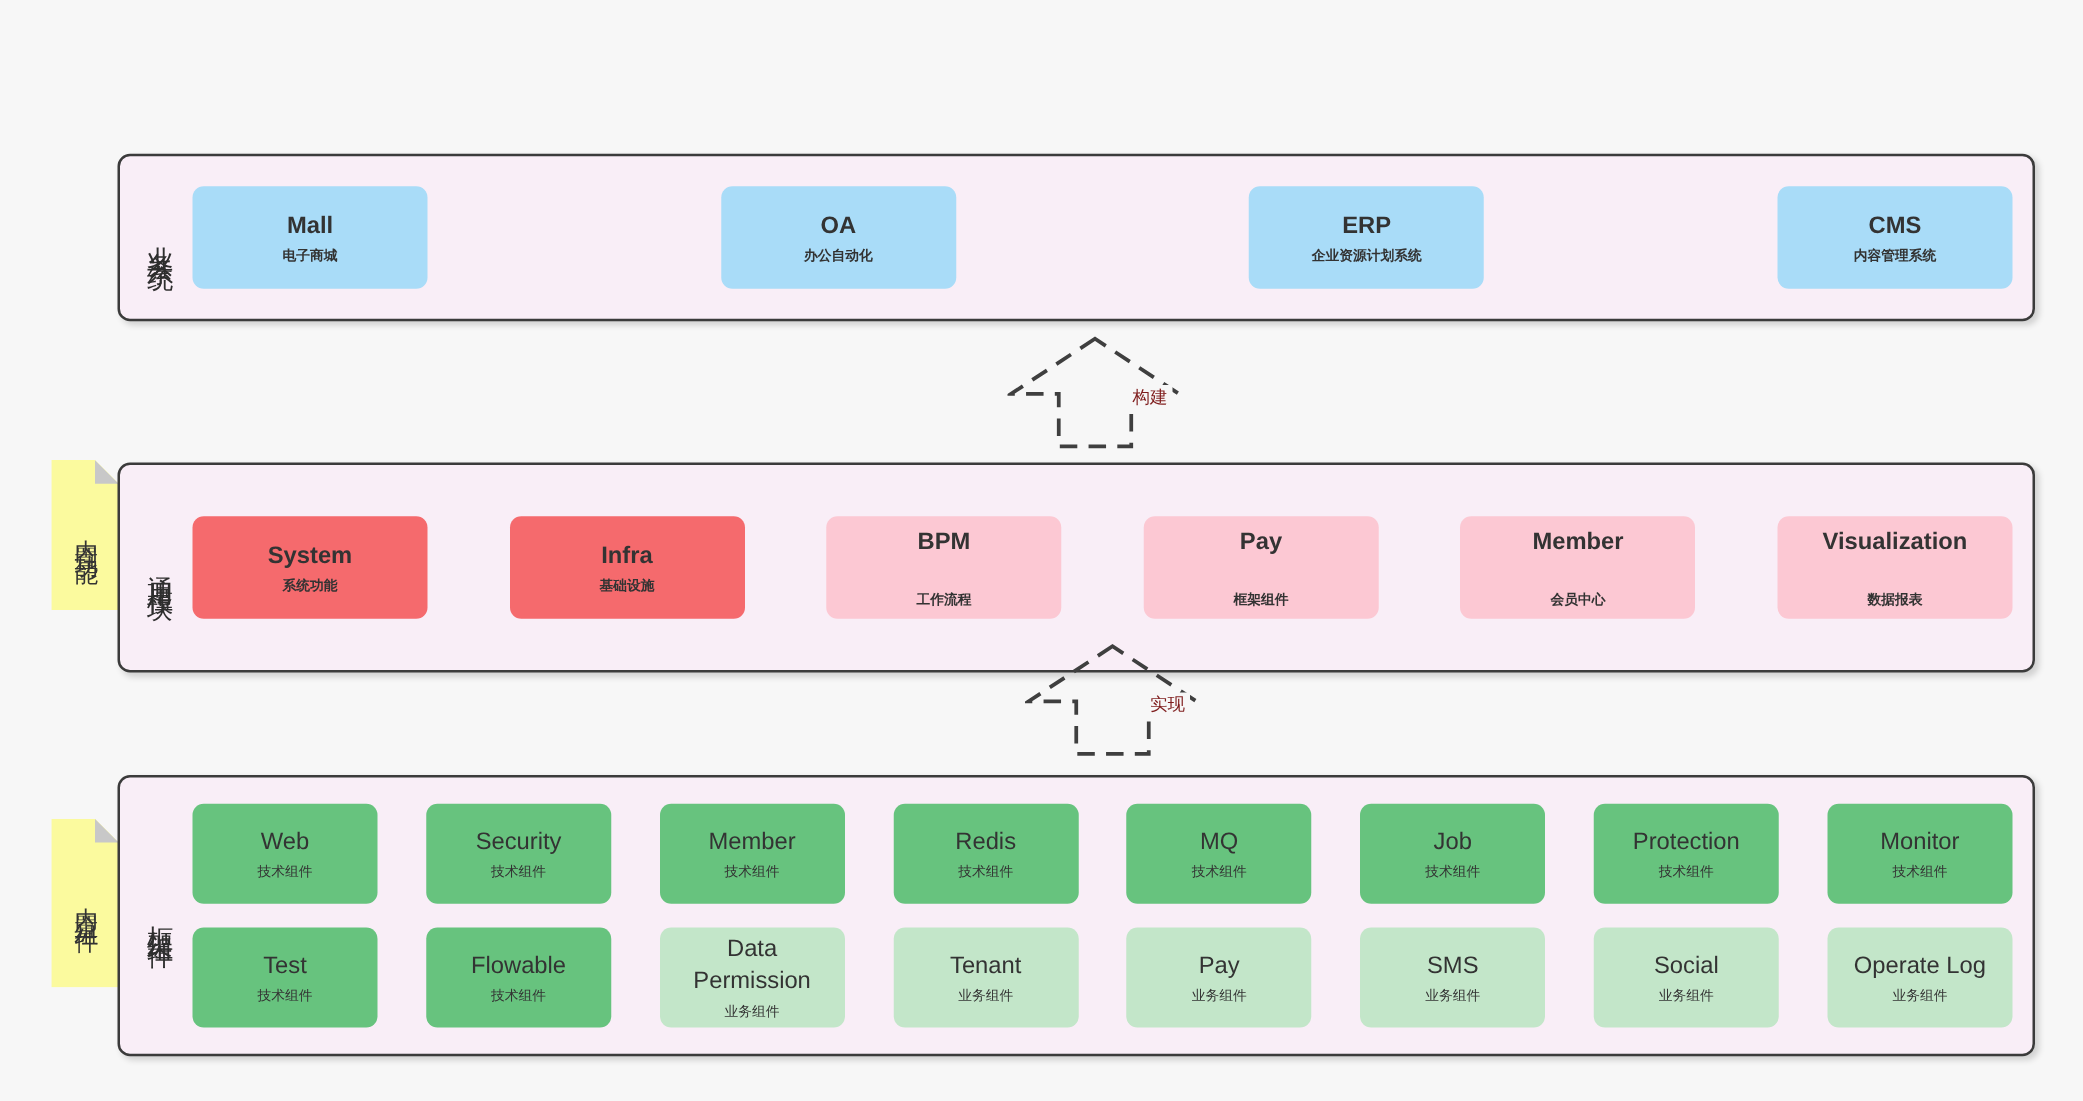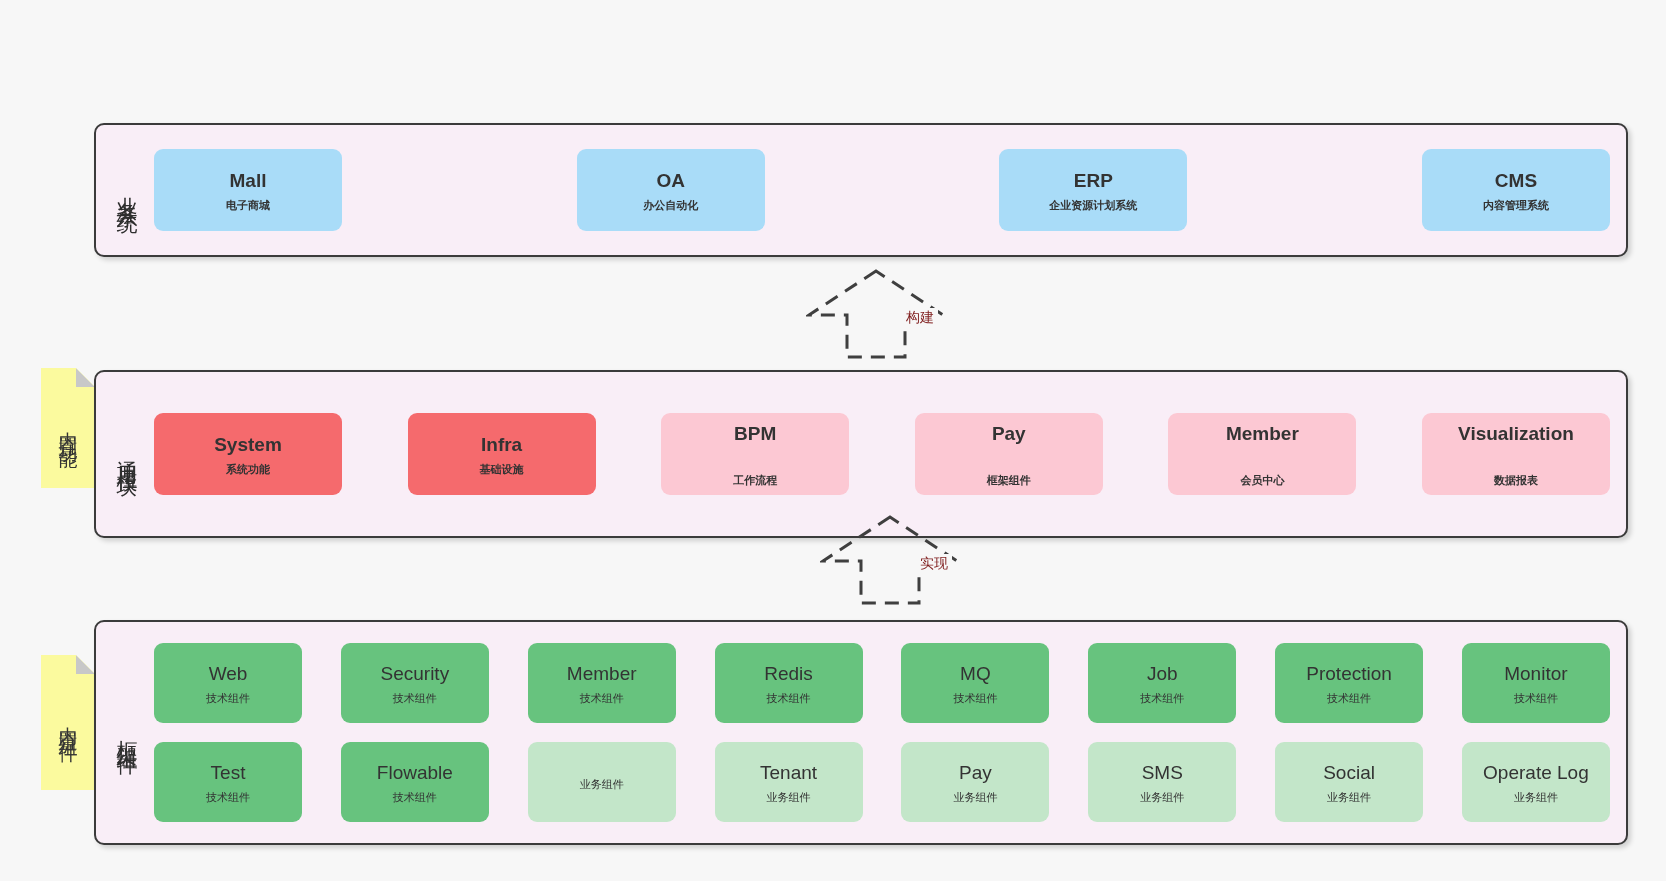--- a/index.html
+++ b/index.html
@@ -202,20 +202,21 @@
     <div class="row">
         <div class="box v-green-dark">
           <div class="bname">Test</div>
           <div class="bdesc">技术组件</div>
         </div>
         <div class="box v-green-dark">
           <div class="bname">Flowable</div>
           <div class="bdesc">技术组件</div>
         </div>
         <div class="box v-green-light">
+          <div class="bname">Data Permission</div>
           <div class="bdesc">业务组件</div>
         </div>
         <div class="box v-green-light">
           <div class="bname">Tenant</div>
           <div class="bdesc">业务组件</div>
         </div>
         <div class="box v-green-light">
           <div class="bname">Pay</div>
           <div class="bdesc">业务组件</div>
         </div>

